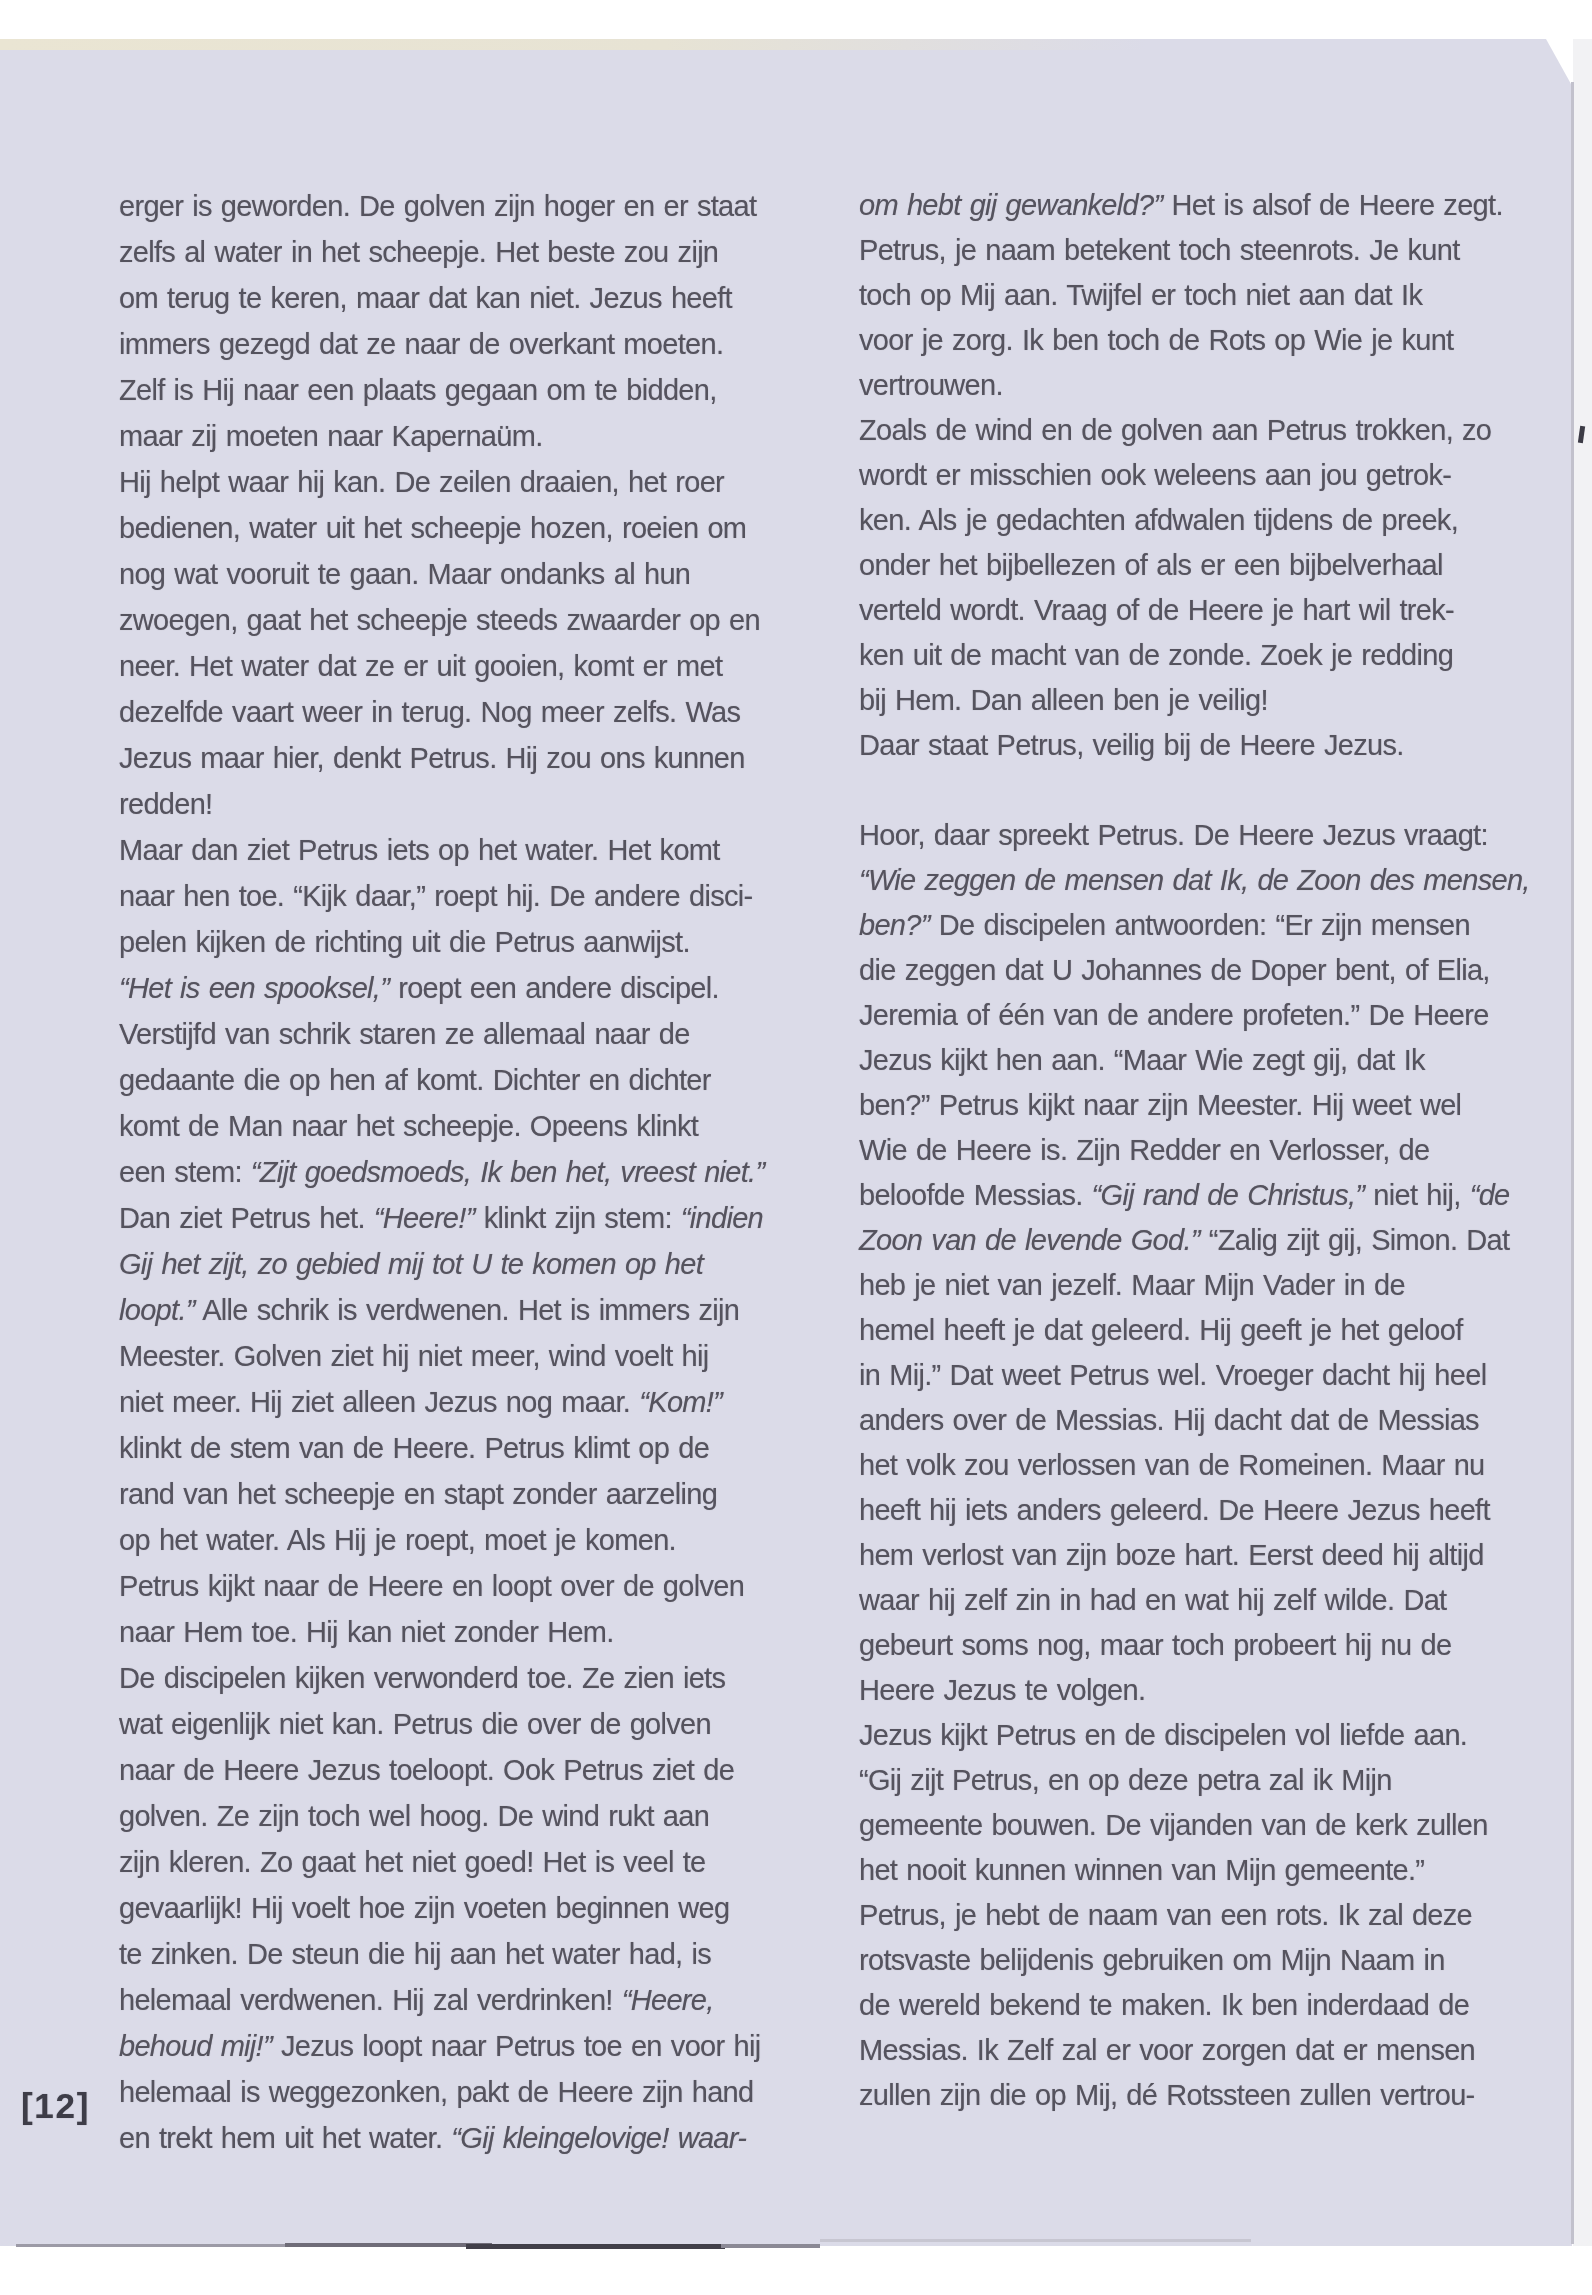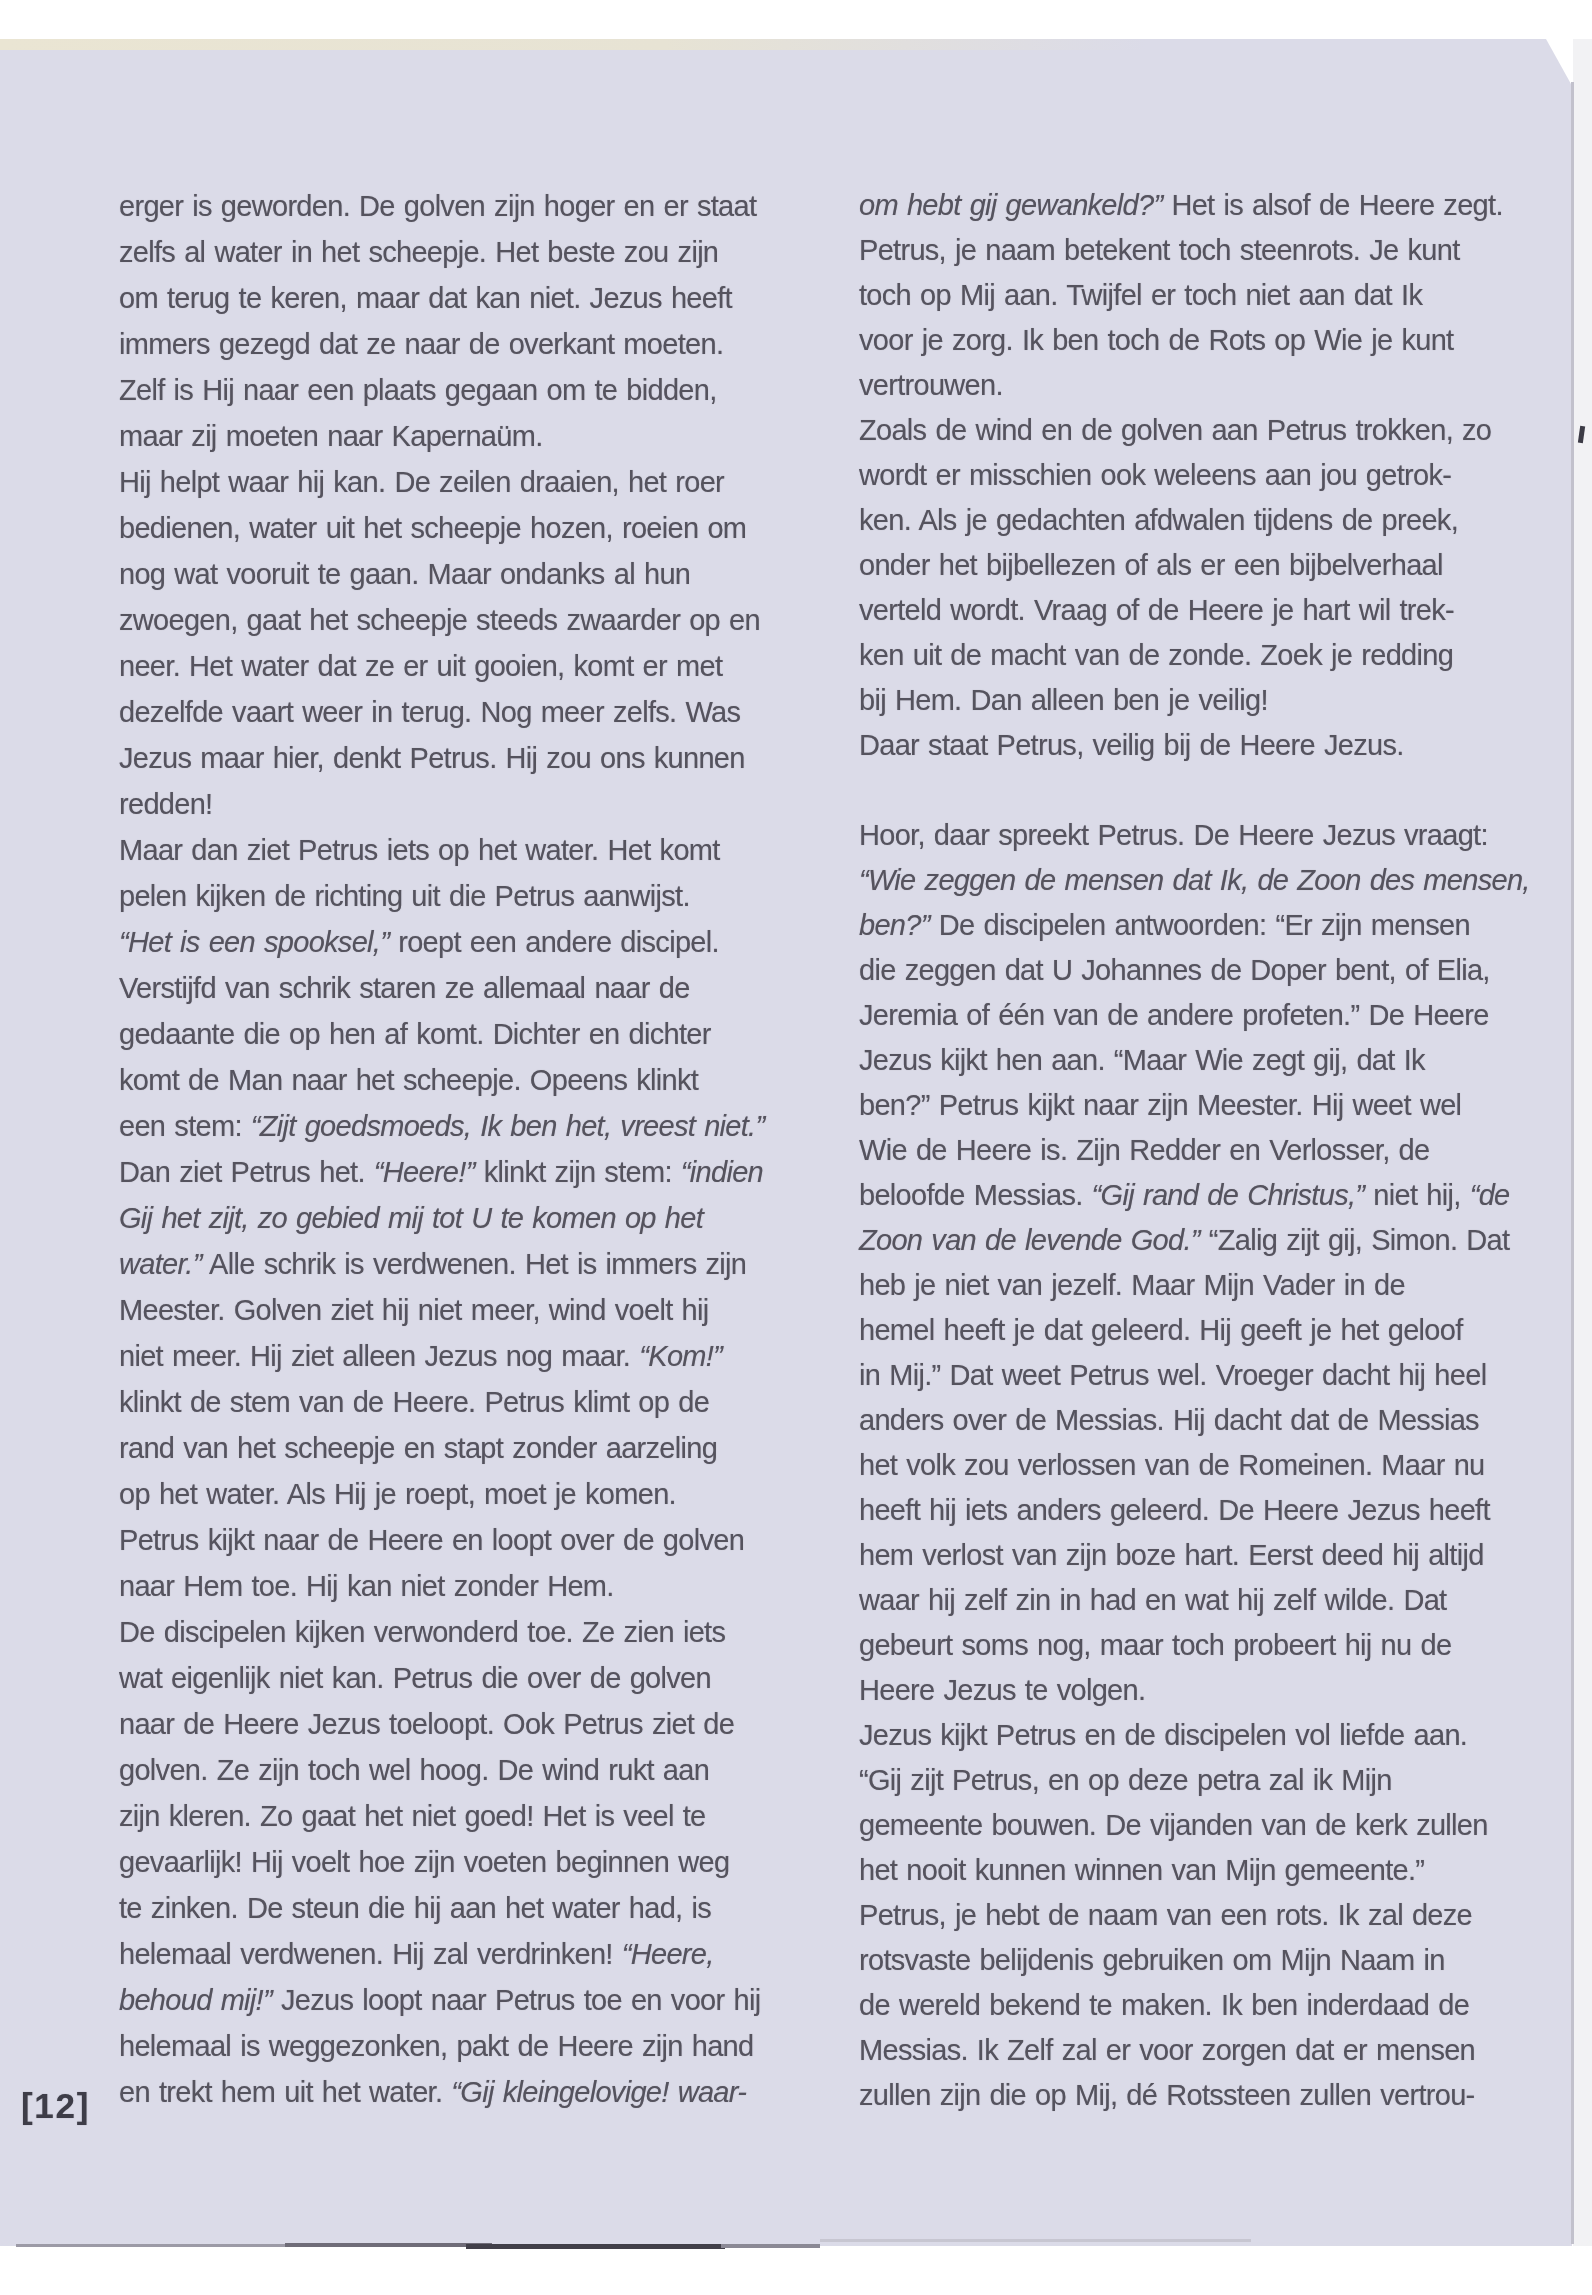--- a/index.html
+++ b/index.html
@@ -68,29 +68,30 @@
         <div class="line"><span>maar zij moeten naar Kapernaüm.</span></div>
         <div class="line"><span>Hij helpt waar hij kan. De zeilen draaien, het roer</span></div>
         <div class="line"><span>bedienen, water uit het scheepje hozen, roeien om</span></div>
         <div class="line"><span>nog wat vooruit te gaan. Maar ondanks al hun</span></div>
         <div class="line"><span>zwoegen, gaat het scheepje steeds zwaarder op en</span></div>
         <div class="line"><span>neer. Het water dat ze er uit gooien, komt er met</span></div>
         <div class="line"><span>dezelfde vaart weer in terug. Nog meer zelfs. Was</span></div>
         <div class="line"><span>Jezus maar hier, denkt Petrus. Hij zou ons kunnen</span></div>
         <div class="line"><span>redden!</span></div>
         <div class="line"><span>Maar dan ziet Petrus iets op het water. Het komt</span></div>
+        <div class="line"><span>naar hen toe. “Kijk daar,” roept hij. De andere disci-</span></div>
         <div class="line"><span>pelen kijken de richting uit die Petrus aanwijst.</span></div>
         <div class="line"><span class="it">“Het is een spooksel,”</span><span> roept een andere discipel.</span></div>
         <div class="line"><span>Verstijfd van schrik staren ze allemaal naar de</span></div>
         <div class="line"><span>gedaante die op hen af komt. Dichter en dichter</span></div>
         <div class="line"><span>komt de Man naar het scheepje. Opeens klinkt</span></div>
         <div class="line"><span>een stem: </span><span class="it">“Zijt goedsmoeds, Ik ben het, vreest niet.”</span></div>
         <div class="line"><span>Dan ziet Petrus het. </span><span class="it">“Heere!”</span><span> klinkt zijn stem: </span><span class="it">“indien</span></div>
         <div class="line"><span class="it">Gij het zijt, zo gebied mij tot U te komen op het</span></div>
-        <div class="line"><span class="it">water.”</span><span> Alle schrik is verdwenen. Het is immers zijn</span></div>
+        <div class="line"><span class="it">loopt.”</span><span> Alle schrik is verdwenen. Het is immers zijn</span></div>
         <div class="line"><span>Meester. Golven ziet hij niet meer, wind voelt hij</span></div>
         <div class="line"><span>niet meer. Hij ziet alleen Jezus nog maar. </span><span class="it">“Kom!”</span></div>
         <div class="line"><span>klinkt de stem van de Heere. Petrus klimt op de</span></div>
         <div class="line"><span>rand van het scheepje en stapt zonder aarzeling</span></div>
         <div class="line"><span>op het water. Als Hij je roept, moet je komen.</span></div>
         <div class="line"><span>Petrus kijkt naar de Heere en loopt over de golven</span></div>
         <div class="line"><span>naar Hem toe. Hij kan niet zonder Hem.</span></div>
         <div class="line"><span>De discipelen kijken verwonderd toe. Ze zien iets</span></div>
         <div class="line"><span>wat eigenlijk niet kan. Petrus die over de golven</span></div>
         <div class="line"><span>naar de Heere Jezus toeloopt. Ook Petrus ziet de</span></div>

